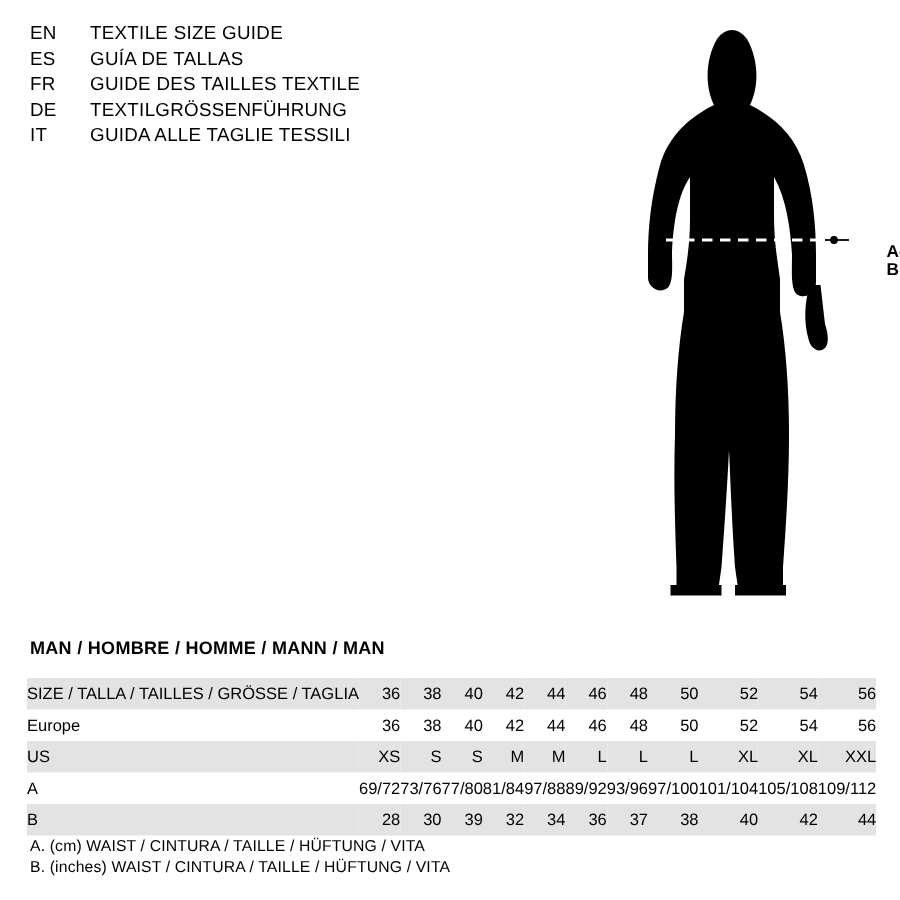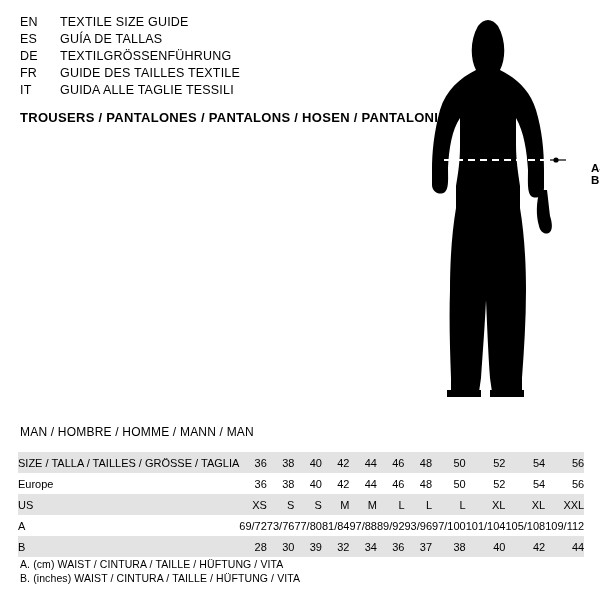--- a/index.html
+++ b/index.html
@@ -73,21 +73,21 @@
     font-weight: bold;
     margin-left: 28px;
   }
 
   
   .section-title {
     position: absolute;
     left: 20px;
     top: 425px;
     font-size: 12px;
-    font-weight: normal;
+    font-weight: bold;
     letter-spacing: 0.2px;
   }
 
   table.size-table {
     position: absolute;
     left: 18px;
     top: 452px;
     width: 564px;
     border-collapse: collapse;
     font-size: 11px;
@@ -129,34 +129,33 @@
   <div class="lang-block">
     <div class="lang-row">
       <span class="lang-code">EN</span>
       <span class="lang-text">TEXTILE SIZE GUIDE</span>
     </div>
     <div class="lang-row">
       <span class="lang-code">ES</span>
       <span class="lang-text">GUÍA DE TALLAS</span>
     </div>
     <div class="lang-row">
+      <span class="lang-code">FR</span>
+      <span class="lang-text">GUIDE DES TAILLES TEXTILE</span>
+    </div>
+    <div class="lang-row">
       <span class="lang-code">DE</span>
       <span class="lang-text">TEXTILGRÖSSENFÜHRUNG</span>
     </div>
     <div class="lang-row">
-      <span class="lang-code">FR</span>
-      <span class="lang-text">GUIDE DES TAILLES TEXTILE</span>
-    </div>
-    <div class="lang-row">
       <span class="lang-code">IT</span>
       <span class="lang-text">GUIDA ALLE TAGLIE TESSILI</span>
     </div>
   </div>
 
-  <div class="garment-title">TROUSERS / PANTALONES / PANTALONS / HOSEN / PANTALONI</div>
 
   <div class="figure-wrap">
     <svg width="190" height="400" viewBox="0 0 190 400">
       <path fill="#000000" d="
         M78,16
         C70,30 70,48 76,60
         C60,68 46,80 40,100
         C34,122 32,142 32,160
         L32,175
         C32,182 40,186 45,182

